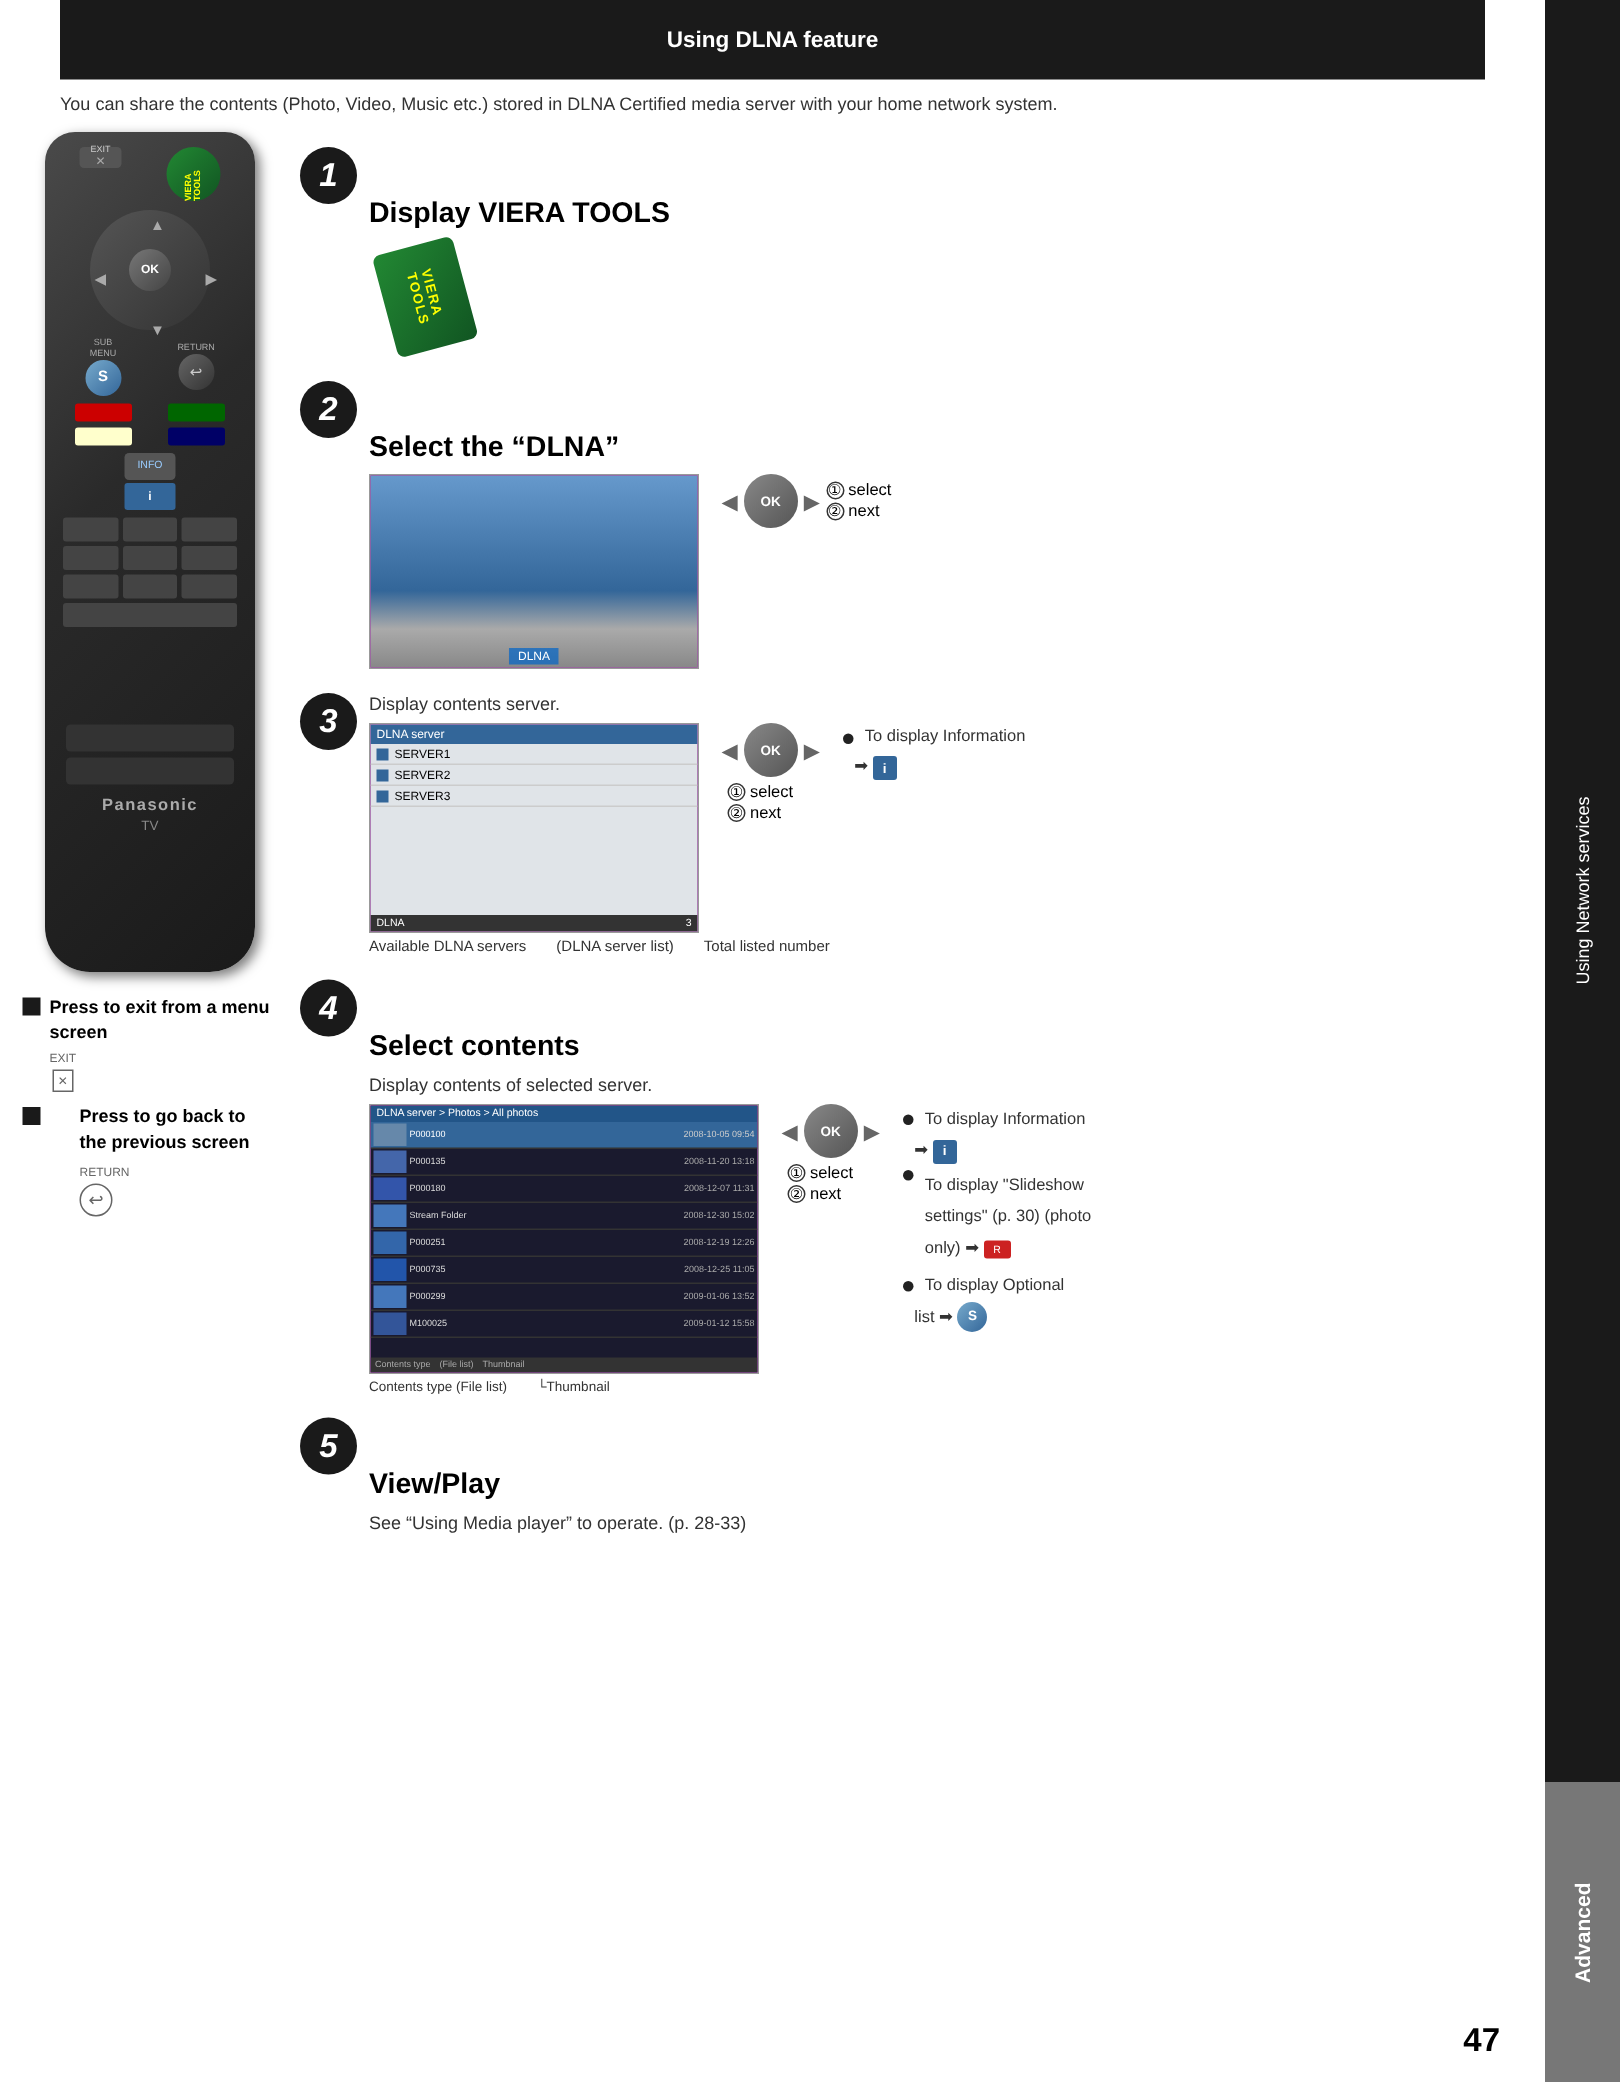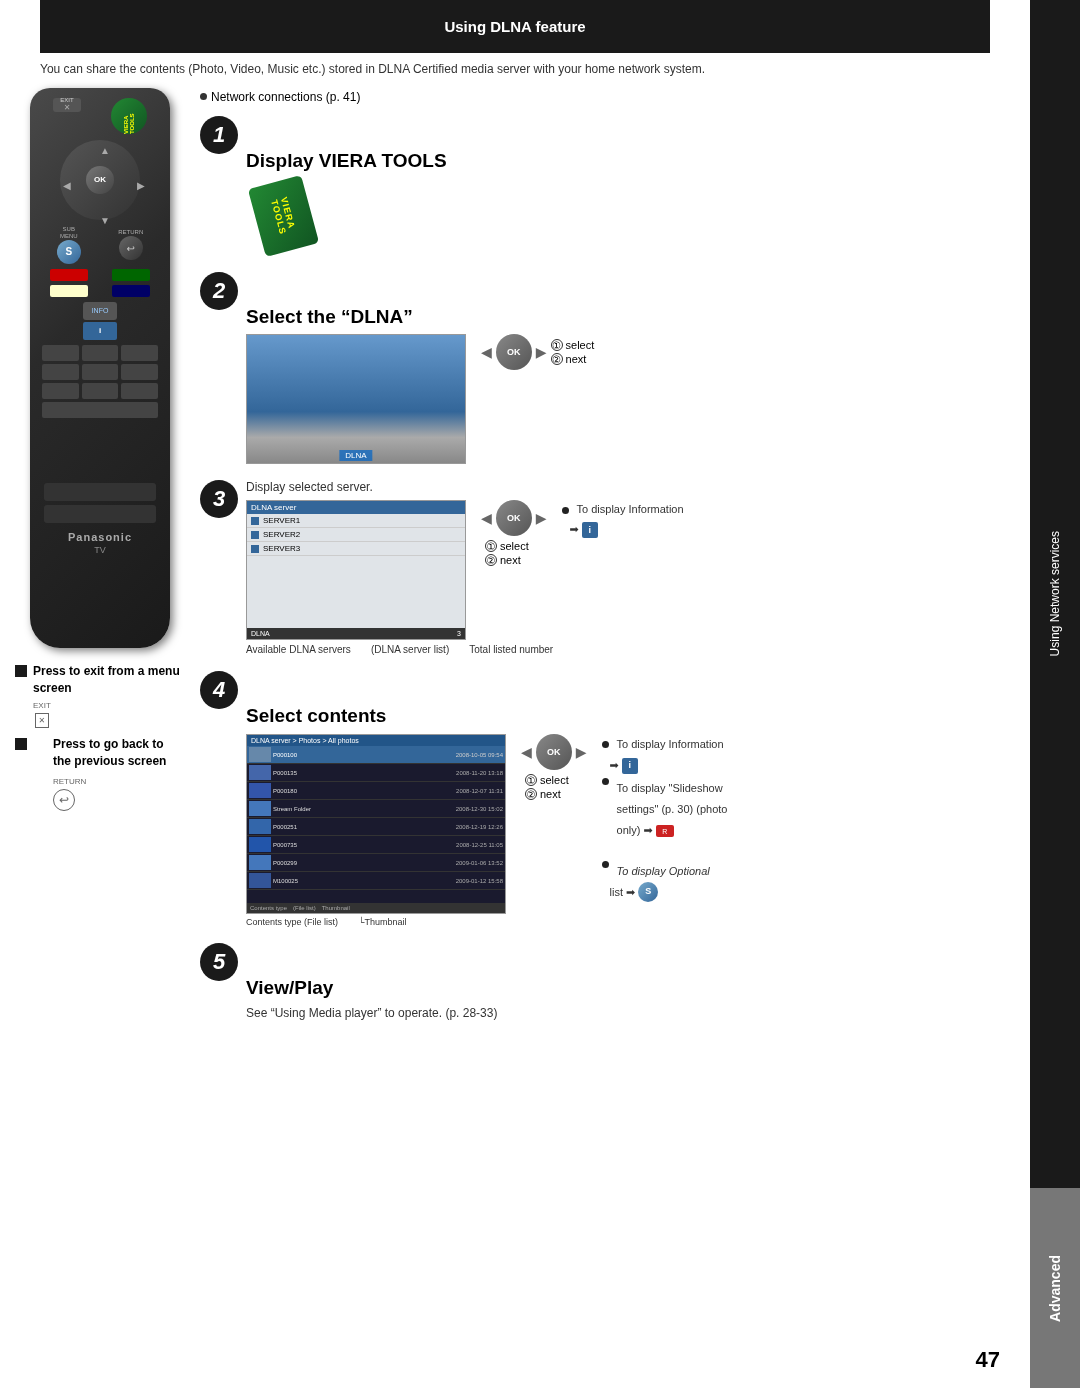--- a/index.html
+++ b/index.html
@@ -615,24 +615,20 @@
                 <div class="return-icon">↩</div>
               </div>
             </div>
           </div>
         </div>
       </div>
 
       <div class="steps-area">
 
         <div class="preparations">
-          <div class="prep-item">
-            <div class="bullet-dot"></div>
-            <span>Network connections (p. 41)</span>
-          </div>
         </div>
 
         <div class="step-block">
           <div class="step-number">1</div>
           <div class="step-content">
             <div class="step-title">Display VIERA TOOLS</div>
             <div style="margin-top:8px;">
               <div class="viera-tools-img">
                 <span class="viera-text-vert">VIERA<br>TOOLS</span>
               </div>
@@ -669,21 +665,21 @@
                   </div>
                 </div>
               </div>
             </div>
           </div>
         </div>
 
         <div class="step-block">
           <div class="step-number">3</div>
           <div class="step-content">
-            <div class="step-sub">Display selected server.</div>
+            <div class="step-sub">Display contents server.</div>
             <div class="step-row-inner">
 
               <div class="screen-mockup" style="width:220px;height:140px;">
                 <div class="server-list-screen-inner" style="width:100%;height:100%;background:#e0e4e8;position:relative;">
                   <div class="server-list-header">DLNA server</div>
                   <div class="server-list-item">
                     <div class="server-icon"></div>
                     <span>SERVER1</span>
                   </div>
                   <div class="server-list-item">
@@ -736,20 +732,21 @@
               <span>(DLNA server list)</span>
               <span>Total listed number</span>
             </div>
           </div>
         </div>
 
         <div class="step-block">
           <div class="step-number">4</div>
           <div class="step-content">
             <div class="step-title">Select contents</div>
+            <div class="step-sub">Display contents of selected server.</div>
             <div class="step-row-inner">
 
               <div class="screen-mockup" style="width:260px;height:180px;">
                 <div class="contents-screen" style="width:100%;height:100%;background:#1a1a2e;overflow:hidden;position:relative;">
                   <div class="contents-header" style="background:#225588;color:#fff;font-size:7px;padding:2px 4px;">DLNA server &gt; Photos &gt; All photos</div>
 
                   <div style="display:flex;flex-direction:column;">
                     <div style="display:flex;align-items:center;padding:1px 2px;border-bottom:1px solid #333;gap:2px;background:#336699;">
                       <div style="width:22px;height:15px;background:#6688aa;"></div>
                       <span style="font-size:6px;color:#fff;flex:1;">P000100</span>
@@ -823,21 +820,21 @@
                   <span>To display Information</span>
                 </div>
                 <div style="margin-left:8px;display:flex;align-items:center;gap:3px;">
                   <span style="font-size:11px;">➡</span>
                   <div style="width:16px;height:16px;background:#336699;color:#fff;font-size:9px;font-weight:bold;display:flex;align-items:center;justify-content:center;border-radius:2px;">i</div>
                 </div>
                 <div style="display:flex;align-items:flex-start;gap:4px;margin-top:2px;">
                   <span class="dot-bullet"></span>
                   <span>To display "Slideshow<br>settings" (p. 30) (photo<br>only) ➡ <span style="display:inline-block;width:18px;height:12px;background:#cc2222;color:#fff;font-size:7px;text-align:center;border-radius:2px;">R</span></span>
                 </div>
-                <div style="display:flex;align-items:flex-start;gap:4px;margin-top:20px;font-style:italic;">
+                <div style="display:flex;align-items:center;gap:4px;margin-top:4px;">
                   <span class="dot-bullet"></span>
                   <span>To display Optional</span>
                 </div>
                 <div style="margin-left:8px;display:flex;align-items:center;gap:3px;">
                   <span style="font-size:11px;">list ➡</span>
                   <div style="width:20px;height:20px;border-radius:50%;background:linear-gradient(135deg,#77aacc,#336699);display:flex;align-items:center;justify-content:center;font-size:9px;font-weight:bold;color:#fff;">S</div>
                 </div>
               </div>
             </div>
 

